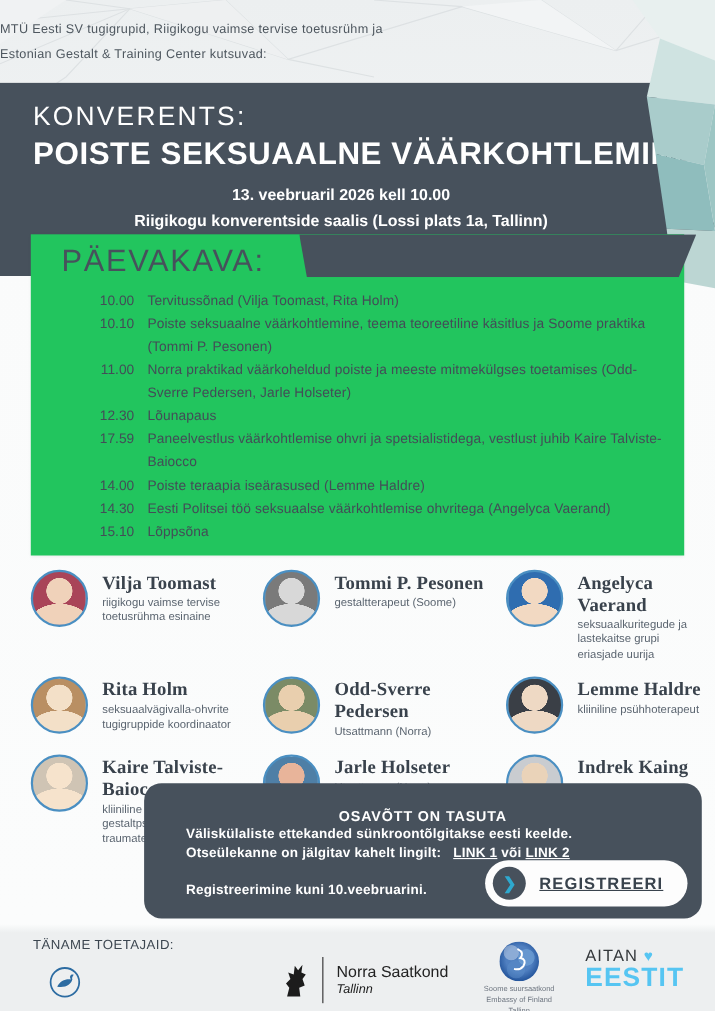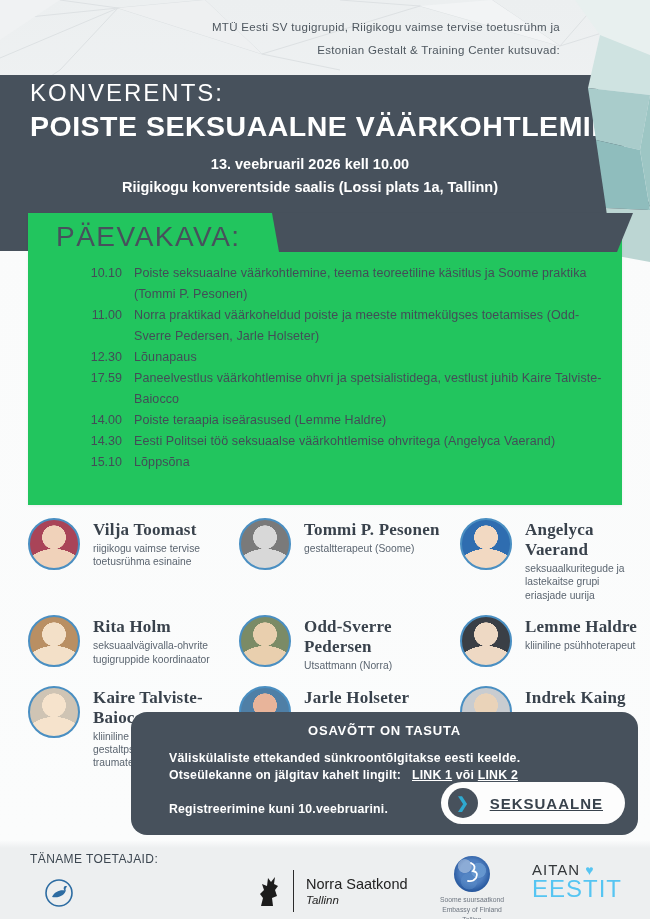--- a/index.html
+++ b/index.html
@@ -5,25 +5,25 @@
   * { margin:0; padding:0; box-sizing:border-box; }
   html,body { width:650px; height:919px; }
   body {
     position:relative; overflow:hidden;
     font-family:"Liberation Sans","DejaVu Sans",sans-serif;
     background:linear-gradient(#ecefF0 0px,#f1f3f4 200px,#fafbfb 215px,#fbfcfc 840px,#edeff0 848px,#edeff0 100%);
   }
   svg.bgmesh { position:absolute; left:0; top:0; z-index:0; }
   svg.teal   { position:absolute; left:0; top:0; z-index:2; }
 
-  .invite { position:absolute; top:16px; left:0; width:560px; text-align:right;
+  .invite { position:absolute; top:16px; left:0; width:560px; text-align:left;
     font-size:11.5px; color:#4e575f; line-height:2.0; letter-spacing:.3px; z-index:1; }
 
   .banner { position:absolute; top:75px; left:0; width:650px; height:176px; background:#47515c; z-index:1;
-    clip-path:polygon(0 0,91% 0,100% 74%,96.5% 100%,0 100%); color:#fff; padding:2px 0 0 30px; }
+    clip-path:polygon(0 0,91% 0,100% 74%,96.5% 100%,0 100%); color:#fff; padding:16px 0 0 30px; }
   .banner .kicker { font-size:24px; font-weight:300; letter-spacing:2px; line-height:1.35; }
   .banner .title  { font-size:28.5px; font-weight:800; letter-spacing:.5px; line-height:1.25; }
   .banner .meta   { width:560px; text-align:center; font-weight:700; font-size:14.5px; line-height:1.6; margin-top:8px; }
 
   .card { position:absolute; top:213px; left:28px; width:594px; height:292px; background:#22c55e;
     z-index:3; box-shadow:0 1px 3px rgba(0,0,0,.06); }
   .band { position:absolute; top:213px; left:272px; width:361px; height:39px; background:#47515c; z-index:4;
     clip-path:polygon(0 0,100% 0,calc(100% - 16px) 100%,7px 100%); }
   .agenda-title { position:absolute; top:8px; left:28px; font-size:28px; font-weight:300;
     letter-spacing:1.5px; color:#47515c; }
@@ -35,21 +35,21 @@
   .speakers { position:absolute; top:516px; left:28px; width:616px; z-index:3;
     display:grid; grid-template-columns:205px 215px 182px; column-gap:6px; row-gap:11px; }
   .speaker { display:flex; align-items:flex-start; }
   .avatar { width:52px; height:52px; border-radius:50%; border:2px solid #4a8fc2; flex:none; margin-top:2px; }
   .sp-text { margin-left:13px; padding-top:4px; }
   .sp-name { font-size:17px; font-weight:700; color:#39424c; letter-spacing:.2px; margin-bottom:2px;font-family:Liberation Serif, serif; }
   .sp-role { font-size:10.3px; color:#5b6570; line-height:1.3; max-width:142px; }
 
   .infobox { position:absolute; top:712px; left:131px; width:507px; height:123px; background:#47515c;
     border-radius:16px; z-index:3; color:#fff; }
-  .ib-title { text-align:center; font-weight:700; font-size:13px; letter-spacing:.8px; padding-top:11px; }
+  .ib-title { text-align:center; font-weight:700; font-size:13px; letter-spacing:.8px; padding-top:22px; }
   .ib-lines { position:absolute; left:38px; top:38px; font-weight:700; font-size:12.3px; line-height:1.38; letter-spacing:.2px; }
   .ib-deadline { position:absolute; left:38px; top:90px; font-weight:700; font-size:12.3px; letter-spacing:.2px; }
   .ib-link { text-decoration:underline; color:#fff; font-weight:700; }
   .register-btn { position:absolute; right:13px; bottom:11px; height:42px; background:#fdfdfd; border:none;
     border-radius:22px; display:flex; align-items:center; gap:12px; padding:0 22px 0 7px; cursor:pointer; }
   .reg-circle { width:30px; height:30px; border-radius:50%; background:#47515c; color:#2ea9cf;
     display:flex; align-items:center; justify-content:center; font-size:15px; font-weight:700; }
   .reg-label { font-size:15px; font-weight:700; color:#39434d; letter-spacing:1px; text-decoration:underline; }
 
   .footer { position:absolute; top:848px; left:0; width:650px; height:71px; background:#edeff0; z-index:3; }
@@ -66,21 +66,21 @@
       radial-gradient(circle at 30% 28%, rgba(255,255,255,.35) 0 18%, transparent 20%),
       radial-gradient(circle at 68% 40%, rgba(120,170,220,.55) 0 22%, transparent 24%),
       radial-gradient(circle at 42% 70%, rgba(90,140,200,.5) 0 24%, transparent 26%),
       radial-gradient(circle at 50% 45%, #4f7fc0 0 45%, #1d4e96 78%);
     position:relative; }
   .fin-circle svg { position:absolute; left:9px; top:4px; }
   .fin-text { font-size:6.8px; color:#6e7680; line-height:1.5; }
   .logo-aitan { position:absolute; left:532px; top:14px; line-height:1.0; }
   .aitan-line1 { font-size:15px; font-weight:400; color:#33373a; letter-spacing:1px; }
   .aitan-heart { color:#56c5f2; font-size:14px; }
-  .aitan-line2 { font-size:24px; font-weight:400; color:#56c5f2; letter-spacing:1px; }
+  .aitan-line2 { font-size:24px; font-weight:700; color:#56c5f2; letter-spacing:1px; }
 </style>
 </head>
 <body>
 
 <svg class="bgmesh" width="650" height="919">
   <g fill="none" stroke="#dde1e3" stroke-width="1">
     <path d="M0,58 L118,8 L262,54 L420,6 L560,46 L650,18"></path>
     <path d="M60,0 L118,8 M205,0 L262,54 M340,0 L420,6 M492,0 L560,46"></path>
     <path d="M0,20 L118,8 M118,8 L205,0 M262,54 L340,70 M0,110 L60,70 L118,8"></path>
     <path d="M560,46 L600,0"></path>
@@ -110,20 +110,24 @@
   <polygon points="588,88 650,95 640,150 596,140" fill="#a9cccb"></polygon>
   <polygon points="596,140 640,150 650,210 606,208" fill="#8fbdbd"></polygon>
   <polygon points="606,208 650,210 650,262 612,255" fill="#bcd6d3"></polygon>
   <polygon points="640,150 650,95 650,210" fill="#9dc6c4"></polygon>
 </svg>
 
 <div class="card">
   <div class="agenda-title">PÄEVAKAVA:</div>
   <div class="agenda-list">
     <div class="agenda-row">
+      <div class="agenda-time">10.00</div>
+      <div class="agenda-text">Tervitussõnad (Vilja Toomast, Rita Holm)</div>
+    </div>
+    <div class="agenda-row">
       <div class="agenda-time">10.10</div>
       <div class="agenda-text">Poiste seksuaalne väärkohtlemine, teema teoreetiline käsitlus ja Soome praktika (Tommi P. Pesonen)</div>
     </div>
     <div class="agenda-row">
       <div class="agenda-time">11.00</div>
       <div class="agenda-text">Norra praktikad väärkoheldud poiste ja meeste mitmekülgses toetamises (Odd-Sverre Pedersen, Jarle Holseter)</div>
     </div>
     <div class="agenda-row">
       <div class="agenda-time">12.30</div>
       <div class="agenda-text">Lõunapaus</div>
@@ -223,21 +227,21 @@
       <a class="ib-link" href="#">LINK 1</a>
       <span>või</span>
       <a class="ib-link" href="#">LINK 2</a>
     </div>
   </div>
   <div class="ib-deadline">Registreerimine kuni 10.veebruarini.</div>
   <button class="register-btn">
     <span class="reg-circle">
         <span>❯</span>
       </span>
-    <span class="reg-label">SEKSUAALNE</span>
+    <span class="reg-label">REGISTREERI</span>
   </button>
 </div>
 
 <div class="footer">
   <div class="ft-heading">TÄNAME TOETAJAID:</div>
 
   <div class="logo-nordic">
     <svg width="30" height="30" viewBox="0 0 30 30">
       <circle cx="15" cy="15" r="13" fill="none" stroke="#2d6ca2" stroke-width="1.6"></circle>
       <path d="M8 19 C10.5 13.5, 16.5 11.5, 20.5 12.5 C18.5 9.5, 20.5 7, 23 8.2 C22 10, 21 11, 21.8 12.3 C21 17, 15 20.5, 8 19 Z" fill="#2d6ca2"></path>

